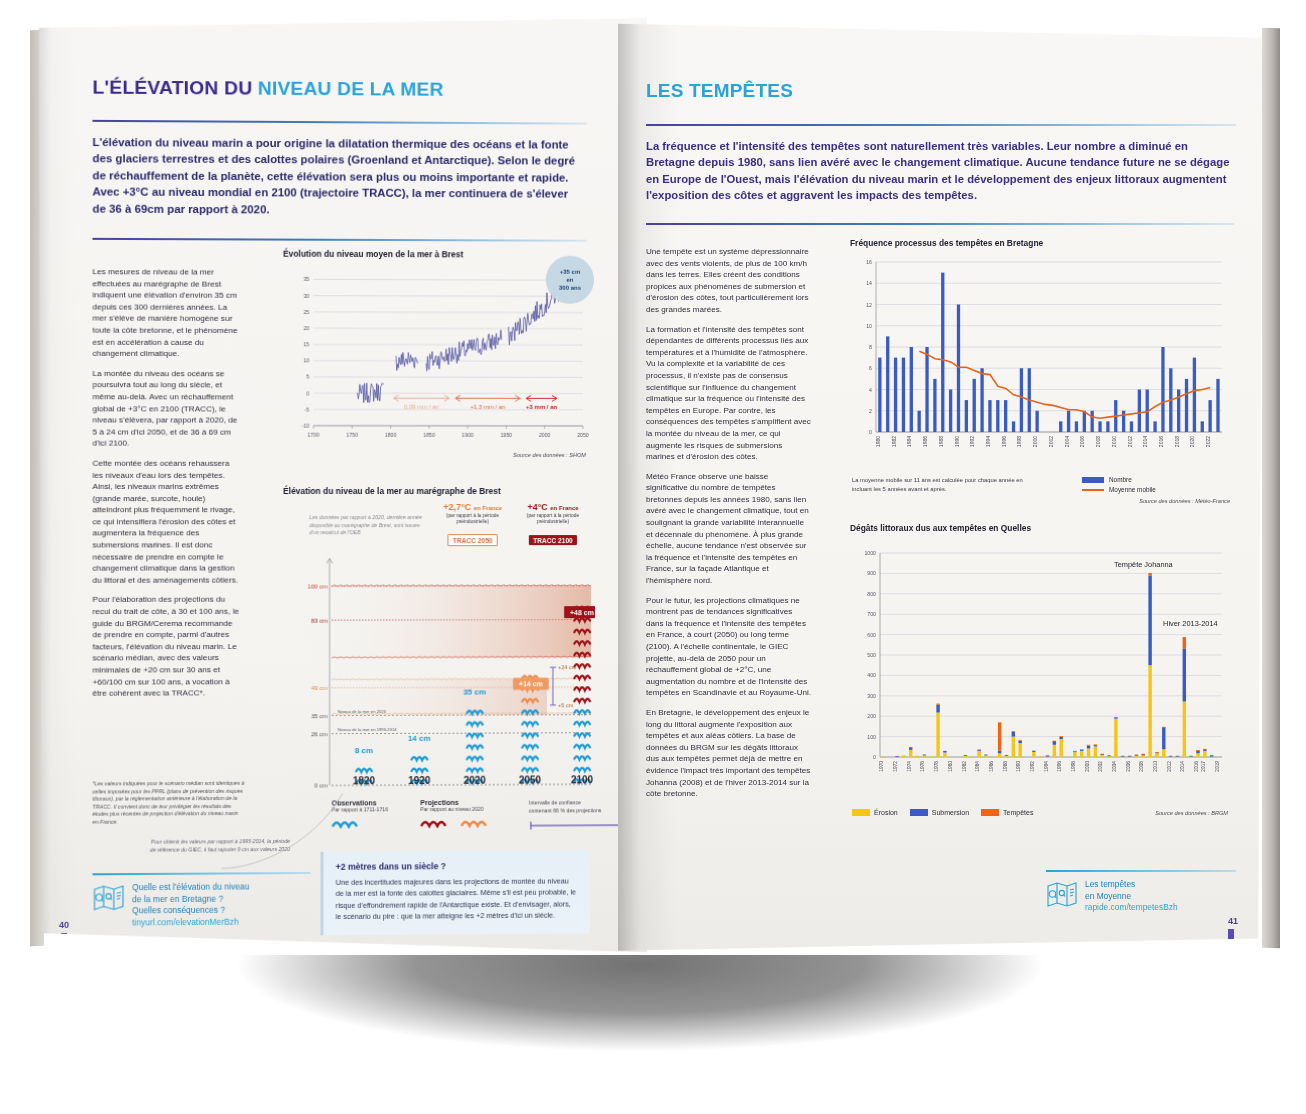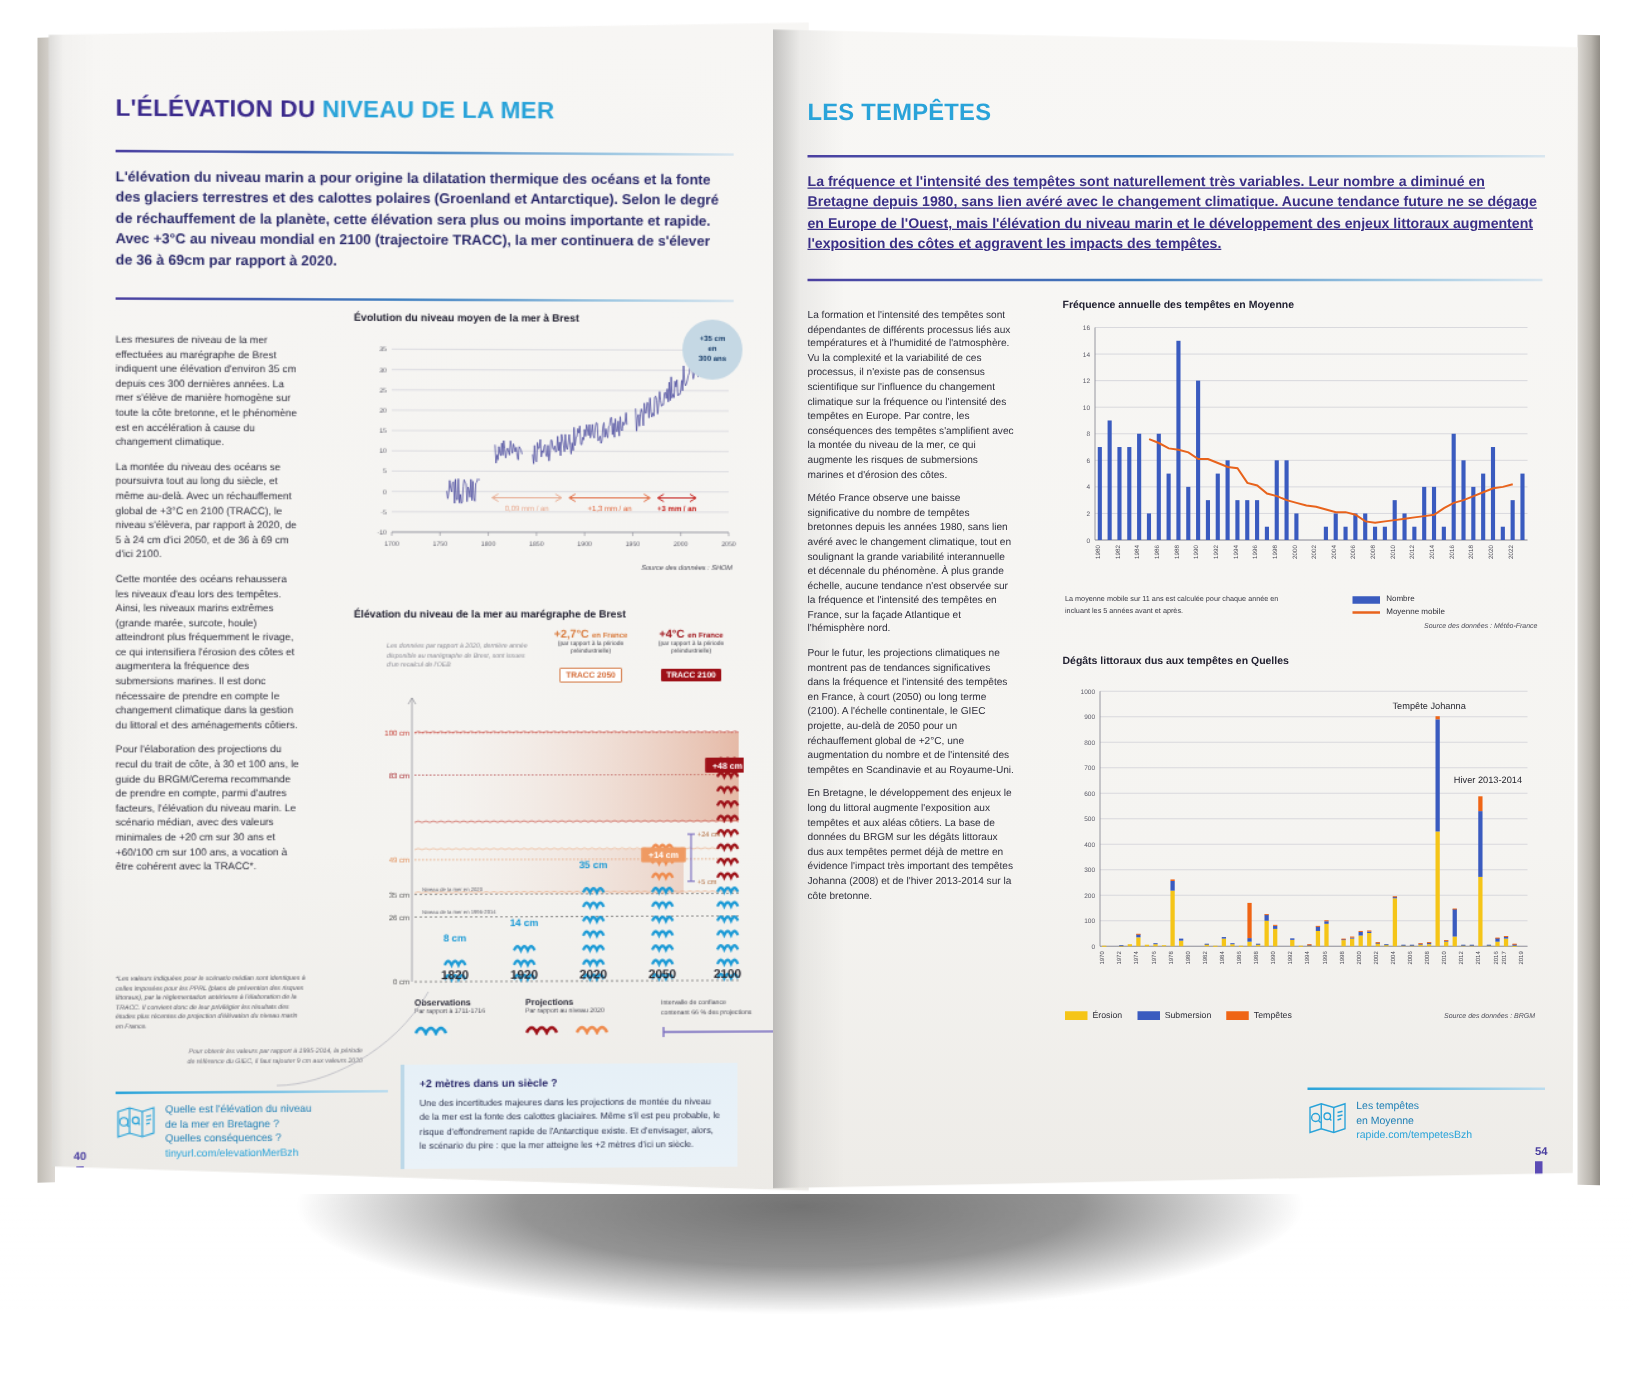--- a/index.html
+++ b/index.html
@@ -62,21 +62,21 @@
   }
   .h-title .accent { color:#29a3d9; }
   .rule {
     height:2px; width:100%;
     background:linear-gradient(to right,#4b3fa0 0%,#3f7fc0 45%,#9fc8e2 80%,#d9e6ef 100%);
   }
   .rule.thin { height:1.6px; }
   .intro {
     font-size:11.3px; line-height:16.4px; color:#2b2a6b; font-weight:bold;
   }
-  .intro.purple { color:#3a2f86;text-decoration:underline; }
+  .intro.purple { color:#3a2f86; }
   .body-txt { font-size:8.1px; line-height:11.6px; color:#2f2f3c; }
   .body-txt p { margin-bottom:8px; }
   .chart-title { font-size:8.4px; font-weight:bold; color:#232232; }
   .src { font-size:5.6px; font-style:italic; color:#4a4a55; text-align:right;}
   .bubble {
     position:absolute; border-radius:50%;
     background:#c5d8e4; color:#1a3f6b;
     display:flex; align-items:center; justify-content:center;
     flex-direction:column; font-size:6px; font-weight:bold; line-height:8px;
     text-align:center;
@@ -395,28 +395,29 @@
 
       <div class="h-title accent" style="position:absolute;left:28px;top:62px;color:#29a3d9;">LES TEMPÊTES</div>
 
       <div class="rule" style="position:absolute;left:28px;top:106px;width:590px;"></div>
 
       <div class="intro purple" style="position:absolute;left:28px;top:120px;width:588px;">La fréquence et l'intensité des tempêtes sont naturellement très variables. Leur nombre a diminué en Bretagne depuis 1980, sans lien avéré avec le changement climatique. Aucune tendance future ne se dégage en Europe de l'Ouest, mais l'élévation du niveau marin et le développement des enjeux littoraux augmentent l'exposition des côtes et aggravent les impacts des tempêtes.</div>
 
       <div class="rule thin" style="position:absolute;left:28px;top:205px;width:588px;"></div>
 
       <div class="body-txt" style="position:absolute;left:28px;top:228px;width:166px;">
+        <p>Une tempête est un système dépressionnaire avec des vents violents, de plus de 100 km/h dans les terres. Elles créent des conditions propices aux phénomènes de submersion et d'érosion des côtes, tout particulièrement lors des grandes marées.</p>
         <p>La formation et l'intensité des tempêtes sont dépendantes de différents processus liés aux températures et à l'humidité de l'atmosphère. Vu la complexité et la variabilité de ces processus, il n'existe pas de consensus scientifique sur l'influence du changement climatique sur la fréquence ou l'intensité des tempêtes en Europe. Par contre, les conséquences des tempêtes s'amplifient avec la montée du niveau de la mer, ce qui augmente les risques de submersions marines et d'érosion des côtes.</p>
         <p>Météo France observe une baisse significative du nombre de tempêtes bretonnes depuis les années 1980, sans lien avéré avec le changement climatique, tout en soulignant la grande variabilité interannuelle et décennale du phénomène. À plus grande échelle, aucune tendance n'est observée sur la fréquence et l'intensité des tempêtes en France, sur la façade Atlantique et l'hémisphère nord.</p>
         <p>Pour le futur, les projections climatiques ne montrent pas de tendances significatives dans la fréquence et l'intensité des tempêtes en France, à court (2050) ou long terme (2100). A l'échelle continentale, le GIEC projette, au-delà de 2050 pour un réchauffement global de +2°C, une augmentation du nombre et de l'intensité des tempêtes en Scandinavie et au Royaume-Uni.</p>
         <p>En Bretagne, le développement des enjeux le long du littoral augmente l'exposition aux tempêtes et aux aléas côtiers. La base de données du BRGM sur les dégâts littoraux dus aux tempêtes permet déjà de mettre en évidence l'impact très important des tempêtes Johanna (2008) et de l'hiver 2013-2014 sur la côte bretonne.</p>
       </div>
 
       <div style="position:absolute;left:232px;top:220px;width:378px;height:270px;">
-        <div class="chart-title">Fréquence annuelle des tempêtes en Moyenne</div>
+        <div class="chart-title">Fréquence processus des tempêtes en Bretagne</div>
         <svg id="c3" width="378" height="218" viewBox="0 0 378 218" style="position:absolute;left:0;top:16px;">
             <line x1="26" x2="372" y1="178" y2="178" stroke="#cfcfd6" stroke-width="0.6"></line>
             <text x="22" y="180" text-anchor="end" class="tick">0</text>
             <line x1="26" x2="372" y1="156.75" y2="156.75" stroke="#cfcfd6" stroke-width="0.6"></line>
             <text x="22" y="158.75" text-anchor="end" class="tick">2</text>
             <line x1="26" x2="372" y1="135.5" y2="135.5" stroke="#cfcfd6" stroke-width="0.6"></line>
             <text x="22" y="137.5" text-anchor="end" class="tick">4</text>
             <line x1="26" x2="372" y1="114.25" y2="114.25" stroke="#cfcfd6" stroke-width="0.6"></line>
             <text x="22" y="116.25" text-anchor="end" class="tick">6</text>
             <line x1="26" x2="372" y1="93" y2="93" stroke="#cfcfd6" stroke-width="0.6"></line>
@@ -704,21 +705,21 @@
           </svg>
           <div class="qr-text">
             <div>Les tempêtes</div>
             <div>en Moyenne</div>
             <div class="url">rapide.com/tempetesBzh</div>
           </div>
         </div>
       </div>
 
       <div style="position:absolute;right:28px;top:898px;text-align:right;">
-        <div class="pagenum">54</div>
+        <div class="pagenum">41</div>
         <div class="pagetab" style="margin-top:3px;margin-left:auto;margin-right:4px;"></div>
       </div>
 
     </div>
   </div>
 
   <div class="shadow-bottom"></div>
 </div>
 
 </body></html>

